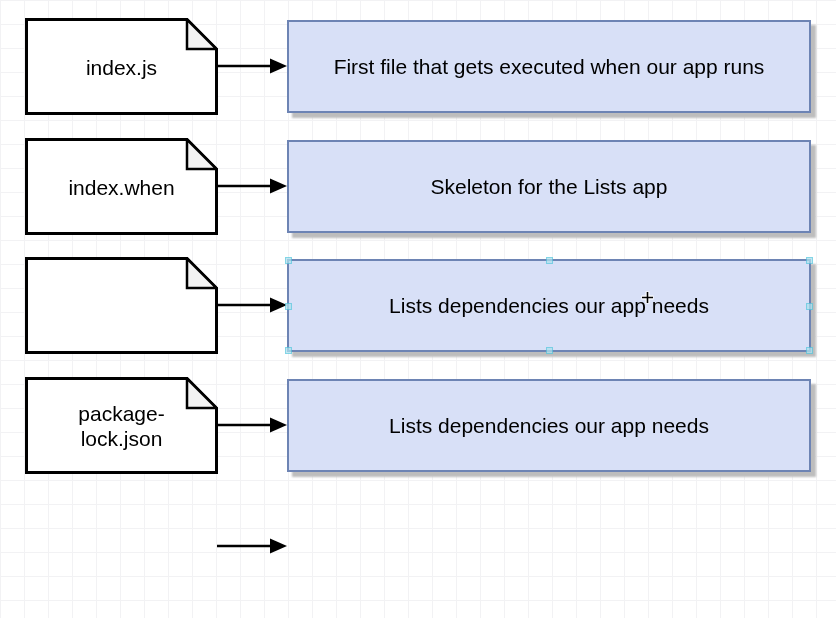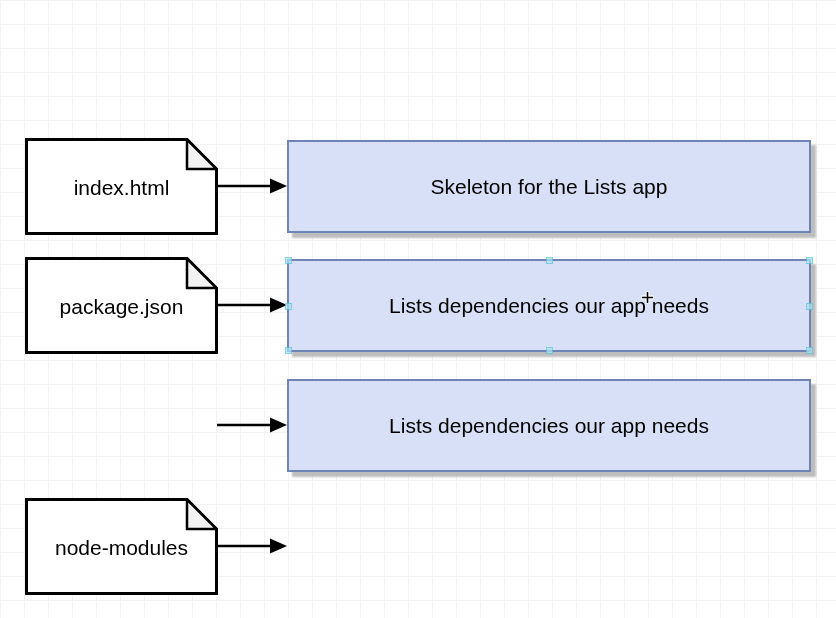--- a/index.html
+++ b/index.html
@@ -49,81 +49,96 @@
   .h-tl{left:-4px;top:-4px}.h-tm{left:50%;top:-4px;margin-left:-3px}.h-tr{right:-4px;top:-4px}
   .h-ml{left:-4px;top:50%;margin-top:-3px}.h-mr{right:-4px;top:50%;margin-top:-3px}
   .h-bl{left:-4px;bottom:-4px}.h-bm{left:50%;bottom:-4px;margin-left:-3px}.h-br{right:-4px;bottom:-4px}
   .cursor{position:absolute;left:641px;top:291px;width:13px;height:13px;}
 </style>
 </head>
 <body>
 
 <div id="canvas">
 
+  <div class="row" style="top:18px">
+    <div class="doc">
+      <svg width="193" height="97">
+        <path d="M1.5 1.5 L162 1.5 L191.5 31 L191.5 95.5 L1.5 95.5 Z" fill="#ffffff" stroke="#000000" stroke-width="3"></path>
+        <path d="M162 1.5 L191.5 31 L162 31 Z" fill="#f2f2f2" stroke="#000000" stroke-width="2.5"></path>
+      </svg>
+      <div class="doc-label">index.js</div>
+    </div>
+    <svg class="arrow" width="72" height="22">
+      <line x1="1" y1="11" x2="55" y2="11" stroke="#000" stroke-width="2.5"></line>
+      <polygon points="54,3.5 71,11 54,18.5" fill="#000"></polygon>
+    </svg>
+    <div class="desc">
+      <div class="desc-label">First file that gets executed when our app runs</div>
+    </div>
+  </div>
 
   <div class="row" style="top:138px">
     <div class="doc">
       <svg width="193" height="97">
         <path d="M1.5 1.5 L162 1.5 L191.5 31 L191.5 95.5 L1.5 95.5 Z" fill="#ffffff" stroke="#000000" stroke-width="3"></path>
         <path d="M162 1.5 L191.5 31 L162 31 Z" fill="#f2f2f2" stroke="#000000" stroke-width="2.5"></path>
       </svg>
-      <div class="doc-label">index.html</div>
+      <div class="doc-label">index.when</div>
     </div>
     <svg class="arrow" width="72" height="22">
       <line x1="1" y1="11" x2="55" y2="11" stroke="#000" stroke-width="2.5"></line>
       <polygon points="54,3.5 71,11 54,18.5" fill="#000"></polygon>
     </svg>
     <div class="desc">
       <div class="desc-label">Skeleton for the Lists app</div>
     </div>
   </div>
 
   <div class="row" style="top:257px">
     <div class="doc">
       <svg width="193" height="97">
         <path d="M1.5 1.5 L162 1.5 L191.5 31 L191.5 95.5 L1.5 95.5 Z" fill="#ffffff" stroke="#000000" stroke-width="3"></path>
         <path d="M162 1.5 L191.5 31 L162 31 Z" fill="#f2f2f2" stroke="#000000" stroke-width="2.5"></path>
       </svg>
-      <div class="doc-label">package.json</div>
     </div>
     <svg class="arrow" width="72" height="22">
       <line x1="1" y1="11" x2="55" y2="11" stroke="#000" stroke-width="2.5"></line>
       <polygon points="54,3.5 71,11 54,18.5" fill="#000"></polygon>
     </svg>
     <div class="desc">
       <div class="desc-label">Lists dependencies our app needs</div>
       <span class="handle h-tl"></span>
       <span class="handle h-tm"></span>
       <span class="handle h-tr"></span>
       <span class="handle h-ml"></span>
       <span class="handle h-mr"></span>
       <span class="handle h-bl"></span>
       <span class="handle h-bm"></span>
       <span class="handle h-br"></span>
     </div>
   </div>
 
   <div class="row" style="top:377px">
+    <div class="doc">
+      <svg width="193" height="97">
+        <path d="M1.5 1.5 L162 1.5 L191.5 31 L191.5 95.5 L1.5 95.5 Z" fill="#ffffff" stroke="#000000" stroke-width="3"></path>
+        <path d="M162 1.5 L191.5 31 L162 31 Z" fill="#f2f2f2" stroke="#000000" stroke-width="2.5"></path>
+      </svg>
+      <div class="doc-label">package-lock.json</div>
+    </div>
     <svg class="arrow" width="72" height="22">
       <line x1="1" y1="11" x2="55" y2="11" stroke="#000" stroke-width="2.5"></line>
       <polygon points="54,3.5 71,11 54,18.5" fill="#000"></polygon>
     </svg>
     <div class="desc">
       <div class="desc-label">Lists dependencies our app needs</div>
     </div>
   </div>
 
   <div class="row" style="top:498px">
-    <div class="doc">
-      <svg width="193" height="97">
-        <path d="M1.5 1.5 L162 1.5 L191.5 31 L191.5 95.5 L1.5 95.5 Z" fill="#ffffff" stroke="#000000" stroke-width="3"></path>
-        <path d="M162 1.5 L191.5 31 L162 31 Z" fill="#f2f2f2" stroke="#000000" stroke-width="2.5"></path>
-      </svg>
-      <div class="doc-label">node-modules</div>
-    </div>
     <svg class="arrow" width="72" height="22">
       <line x1="1" y1="11" x2="55" y2="11" stroke="#000" stroke-width="2.5"></line>
       <polygon points="54,3.5 71,11 54,18.5" fill="#000"></polygon>
     </svg>
   </div>
 
   <svg class="cursor" viewBox="0 0 13 13">
     <path d="M6.5 0.5 V12.5 M0.5 6.5 H12.5" stroke="#ffffff" stroke-width="4"></path>
     <path d="M6.5 1 V12 M1 6.5 H12" stroke="#000000" stroke-width="1.6"></path>
   </svg>

